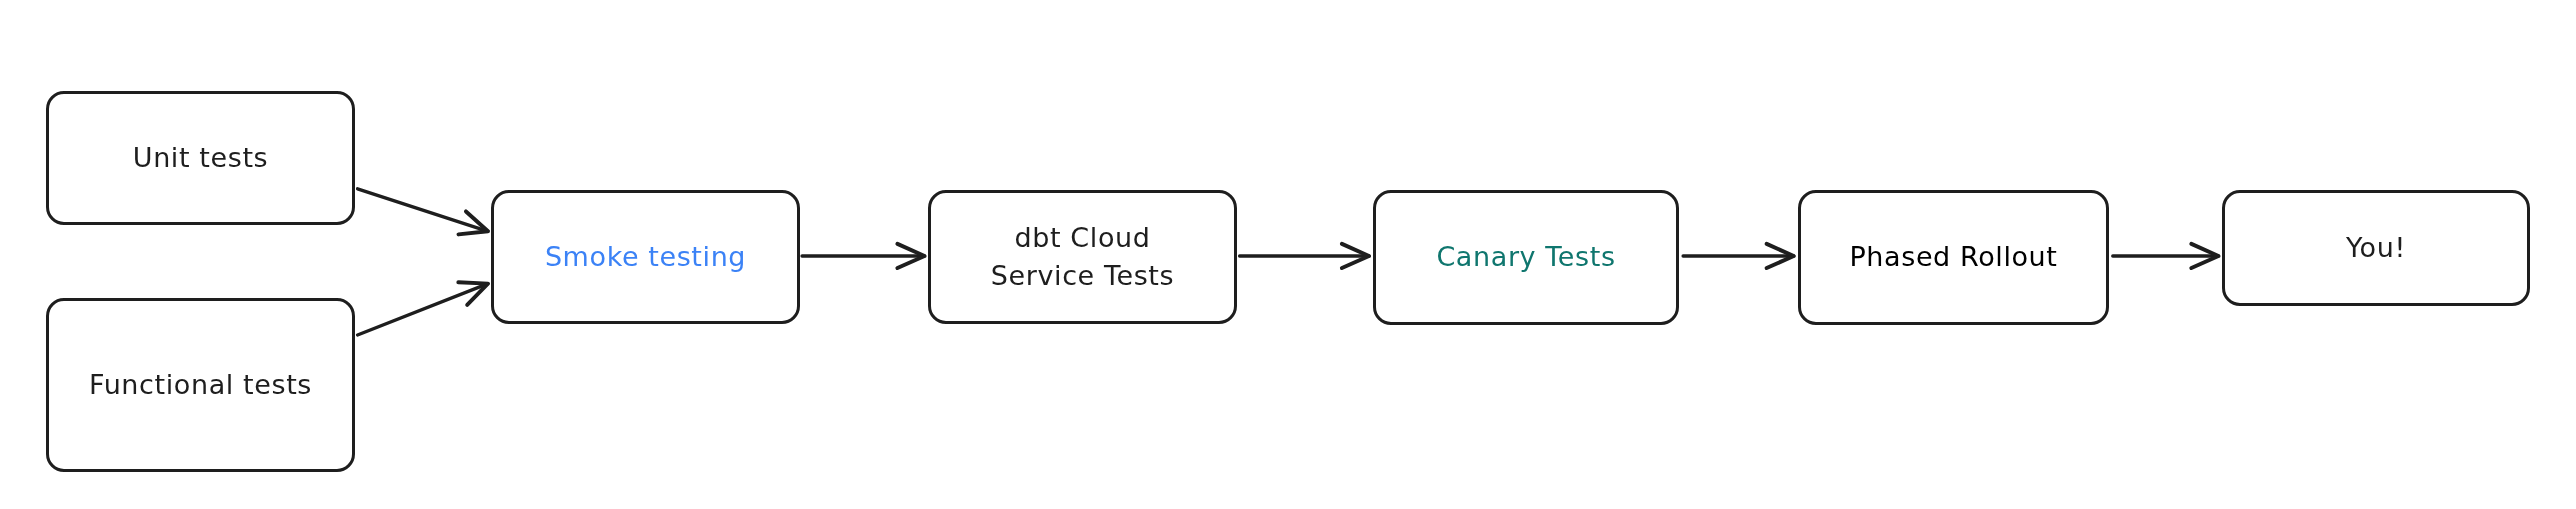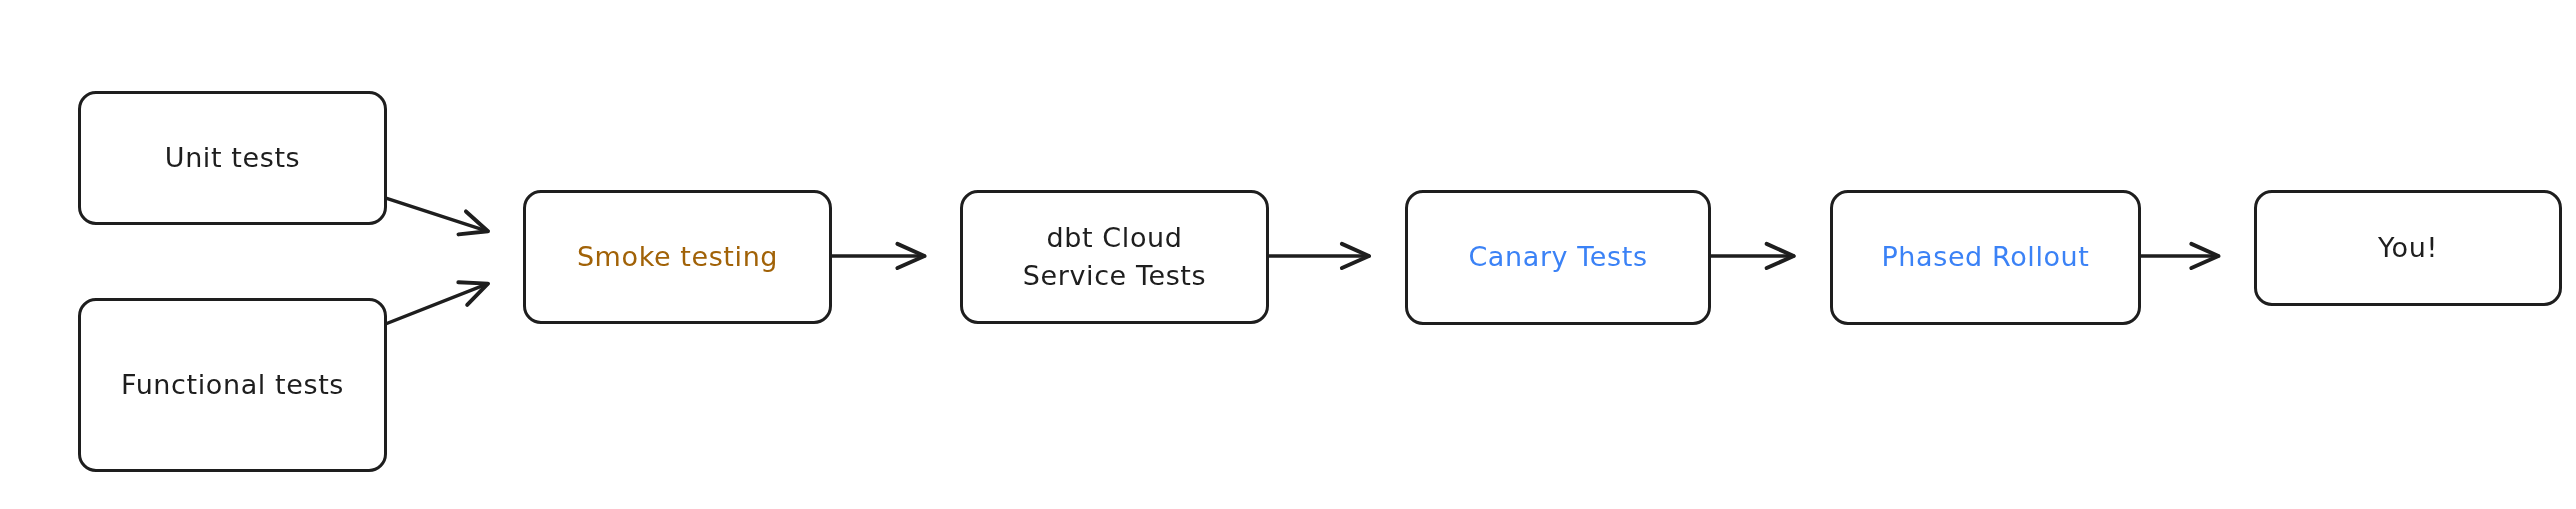--- a/index.html
+++ b/index.html
@@ -24,21 +24,20 @@
   }
   .node {
     position: absolute;
     box-sizing: border-box;
     display: flex;
     align-items: center;
     justify-content: center;
     background: #ffffff;
     border: 3px solid #14b8a6;
     border-radius: 18px;
-    margin-left: 32px;
   }
   .node-label {
     font-family: "DejaVu Sans", sans-serif;
     font-size: 27px;
     line-height: 1.42;
     color: #1e1e1e;
     text-align: center;
     letter-spacing: 0.6px;
     white-space: pre-line;
     user-select: none;
@@ -74,29 +73,29 @@
         <path d="M 2218.6073317906307 271.2328135917871 L 2246 259 L 2218.6073317906307 246.7671864082129" fill="none" stroke="#1e1e1e" stroke-width="4" stroke-linecap="round" stroke-linejoin="round"></path>
       </g>
     </svg>
 <div class="node" style="left: 46px; top: 91px; width: 309px; height: 134px; border-color: rgb(30, 30, 30);">
       <div class="node-label" style="color: rgb(30, 30, 30);">Unit tests</div>
     </div>
     <div class="node" style="left: 46px; top: 298px; width: 309px; height: 174px; border-color: rgb(30, 30, 30);">
       <div class="node-label" style="color: rgb(30, 30, 30);">Functional tests</div>
     </div>
     <div class="node" style="left: 491px; top: 190px; width: 309px; height: 134px; border-color: rgb(30, 30, 30);">
-      <div class="node-label" style="color: #a16207;">Smoke testing</div>
+      <div class="node-label" style="color: #3b82f6;">Smoke testing</div>
     </div>
     <div class="node" style="left: 928px; top: 190px; width: 309px; height: 134px; border-color: rgb(30, 30, 30);">
       <div class="node-label" style="color: rgb(30, 30, 30);">dbt Cloud
 Service Tests</div>
     </div>
     <div class="node" style="left: 1373px; top: 190px; width: 306px; height: 135px; border-color: rgb(30, 30, 30);">
-      <div class="node-label" style="color: #3b82f6;">Canary Tests</div>
+      <div class="node-label" style="color: #0f766e;">Canary Tests</div>
     </div>
     <div class="node" style="left: 1798px; top: 190px; width: 311px; height: 135px; border-color: rgb(30, 30, 30);">
-      <div class="node-label" style="color: #3b82f6;">Phased Rollout</div>
+      <div class="node-label" style="color: #000000;">Phased Rollout</div>
     </div>
     <div class="node" style="left: 2222px; top: 190px; width: 308px; height: 116px; border-color: rgb(30, 30, 30);">
       <div class="node-label" style="color: rgb(30, 30, 30);">You!</div>
     </div>
   </div>
 
 
 </body></html>

